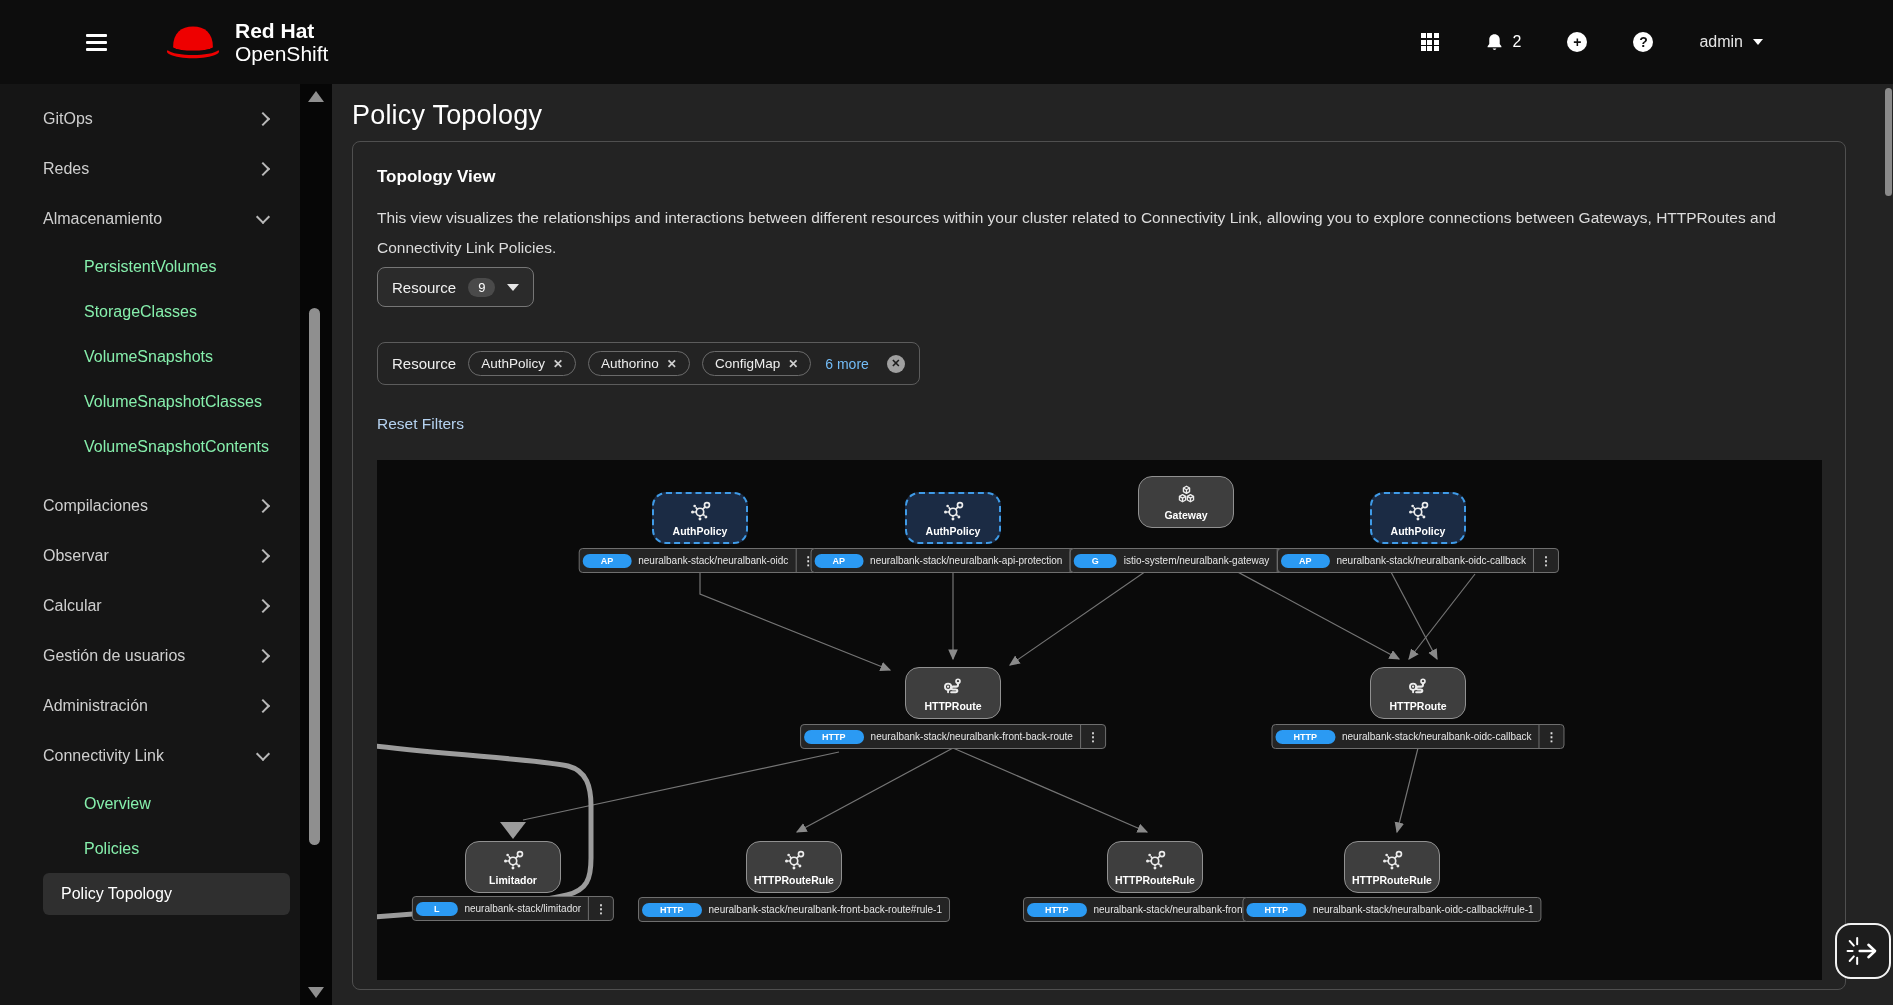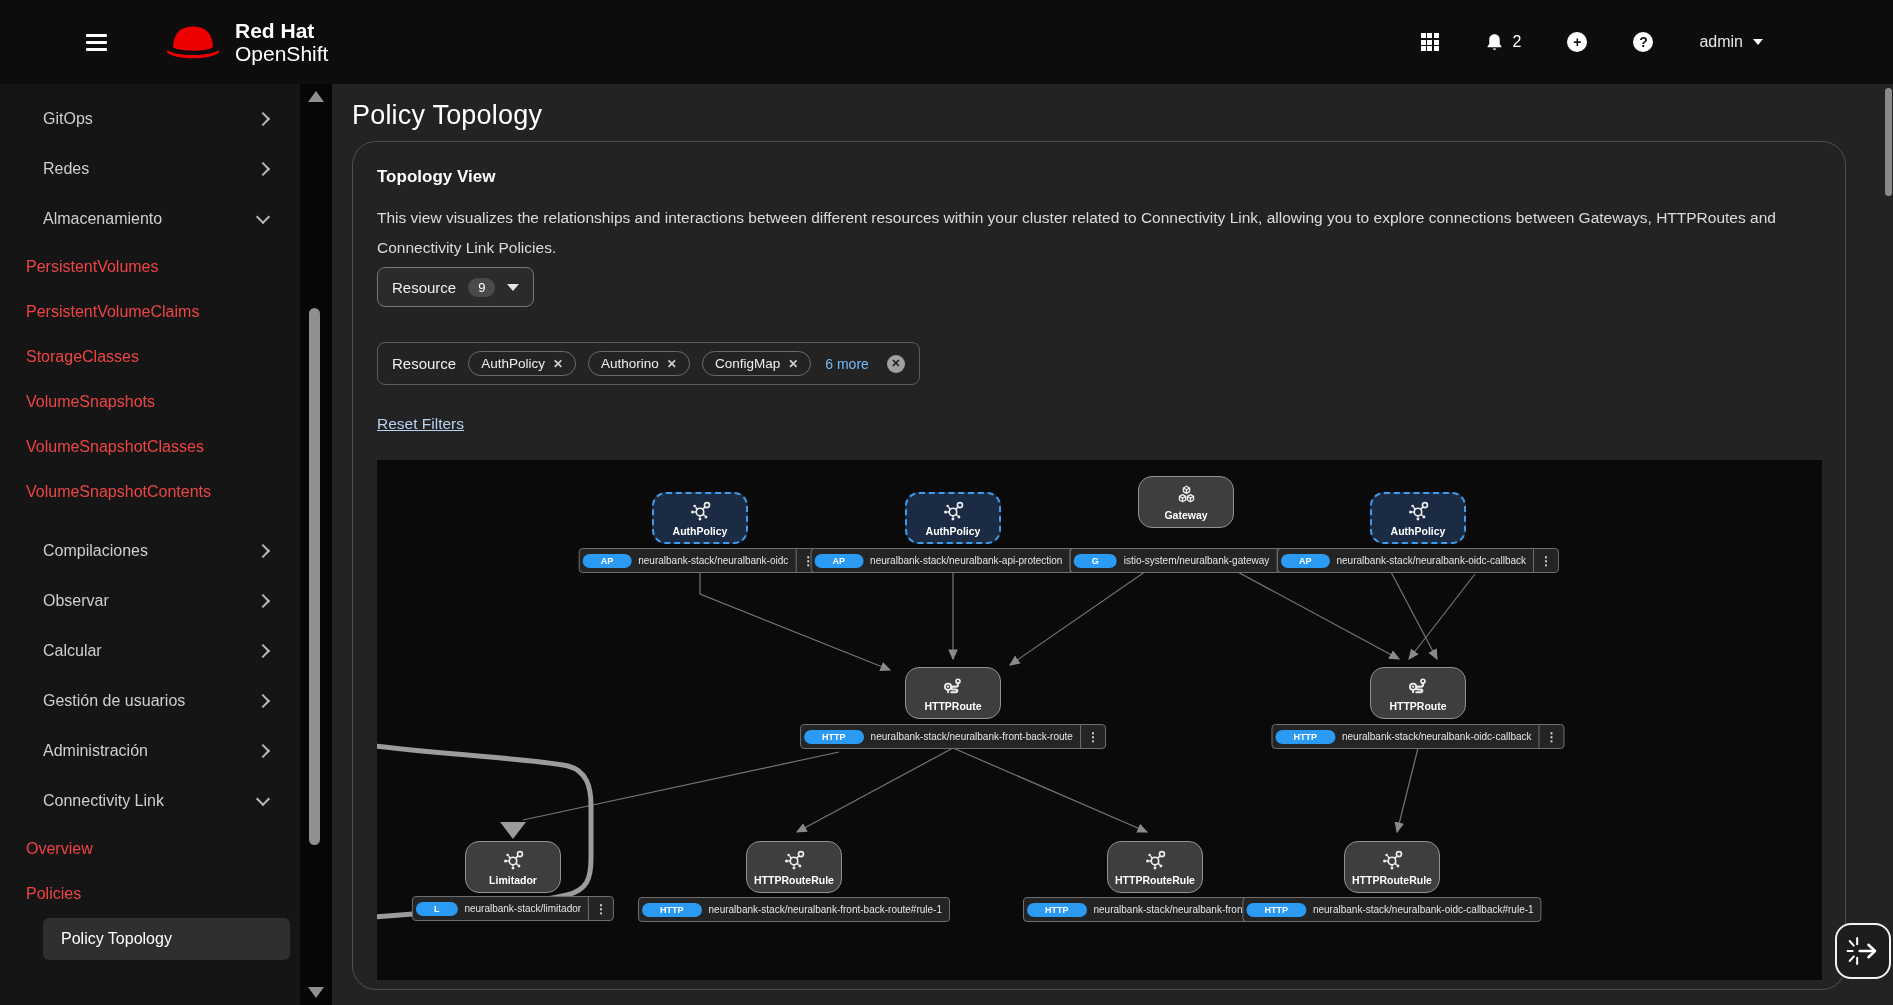--- a/index.html
+++ b/index.html
@@ -22,52 +22,52 @@
   .grid-icon i{background:#fff;}
   .bell-wrap{display:flex;align-items:center;gap:9px;color:#fff;font-size:16px;}
   .circle-glyph{width:20px;height:20px;border-radius:50%;background:#fff;color:#101010;
             display:flex;align-items:center;justify-content:center;font-weight:bold;font-size:14px;line-height:1;}
   .user{display:flex;align-items:center;gap:10px;color:#e5e5e5;font-size:16px;cursor:pointer;}
   .caret-down{width:0;height:0;border-left:5px solid transparent;border-right:5px solid transparent;border-top:6px solid #fff;}
   
   .sidebar{position:absolute;top:84px;left:0;width:300px;bottom:0;background:#151515;padding-top:10px;box-sizing:border-box;z-index:20;}
   .nav-item{display:flex;align-items:center;justify-content:space-between;color:#cfcfcf;font-size:16px;
             padding:0 32px 0 43px;height:50px;cursor:pointer;}
-  .nav-item.sub{padding-left:26px;height:45px;color:#ef4444;}
+  .nav-item.sub{padding-left:84px;height:45px;color:#86efac;}
   .nav-item.selected{height:42px;margin:2px 10px 0 43px;padding:0 18px;border-radius:6px;background:#2f2f2f;color:#fff;}
   .chev{width:8px;height:8px;border-right:2px solid #b9b9b9;border-bottom:2px solid #b9b9b9;flex:none;}
   .chev.r{transform:rotate(-45deg);}
   .chev.d{transform:rotate(45deg);margin-top:-4px;}
   .group-gap{height:12px;}
   
   .gutter{position:absolute;left:300px;top:84px;width:32px;bottom:0;background:#060606;z-index:20;}
   .tri-up{position:absolute;top:7px;left:8px;width:0;height:0;border-left:8px solid transparent;border-right:8px solid transparent;border-bottom:11px solid #8f8f8f;cursor:pointer;}
   .tri-down{position:absolute;bottom:7px;left:8px;width:0;height:0;border-left:8px solid transparent;border-right:8px solid transparent;border-top:11px solid #8f8f8f;cursor:pointer;}
   .g-thumb{position:absolute;top:224px;left:9px;width:11px;height:537px;background:#8f8f8f;border-radius:6px;cursor:pointer;}
   .right-thumb{position:absolute;right:1px;top:88px;width:7px;height:108px;background:#8a8a8a;border-radius:4px;z-index:40;cursor:pointer;}
   
   .content{position:absolute;left:332px;top:84px;right:0;bottom:0;background:#232323;}
   .page-title{margin:16px 0 0 20px;color:#fff;font-size:27px;font-weight:500;letter-spacing:.2px;}
-  .card{position:absolute;left:20px;top:57px;width:1494px;height:849px;border:1px solid #4f4f4f;border-radius:24px;
+  .card{position:absolute;left:20px;top:57px;width:1494px;height:849px;border:1px solid #4f4f4f;border-radius:8px;
         box-sizing:border-box;padding:25px 24px;}
   .card-title{margin:0 0 16px;color:#fff;font-size:17px;font-weight:bold;}
   .desc{margin:0 0 4px;color:#dcdcdc;font-size:15.5px;line-height:30px;max-width:1450px;}
   .dropdown{display:inline-flex;align-items:center;gap:12px;border:1px solid #767676;border-radius:8px;
         padding:0 14px;height:38px;color:#f0f0f0;font-size:15px;margin-bottom:35px;background:#2b2b2b;cursor:pointer;}
   .badge-count{background:#4a4a4a;border-radius:10px;padding:2px 10px;font-size:13px;color:#fff;}
   .dd-caret{width:0;height:0;border-left:6px solid transparent;border-right:6px solid transparent;border-top:7px solid #e6e6e6;}
   .filter-group{display:flex;align-items:center;gap:12px;border:1px solid #5c5c5c;border-radius:8px;
         padding:8px 14px;width:fit-content;color:#eee;font-size:15px;margin-bottom:30px;}
   .chip{display:inline-flex;align-items:center;gap:8px;border:1px solid #6a6a6a;border-radius:999px;
         padding:4px 12px;font-size:13.5px;color:#eee;cursor:pointer;}
   .chip .x{color:#cfcfcf;font-size:12px;font-weight:bold;cursor:pointer;}
   .more-link{color:#73bcf7;font-size:14px;margin:0 2px;cursor:pointer;text-decoration:none;}
   .clear-all{width:18px;height:18px;border-radius:50%;background:#a0a0a0;color:#1c1c1c;display:flex;
         align-items:center;justify-content:center;font-size:11px;font-weight:bold;cursor:pointer;margin-left:4px;}
-  .reset-link{display:inline-block;color:#b5d2f0;font-size:15.5px;text-decoration:underline;margin:0 0 27px;cursor:pointer;}
+  .reset-link{display:inline-block;color:#b5d2f0;font-size:15.5px;margin:0 0 27px;cursor:pointer;}
   
   .canvas{position:relative;width:1445px;height:520px;background:#0a0a0a;}
   .edges{position:absolute;left:0;top:0;}
   .node{position:absolute;width:96px;height:52px;border-radius:14px;display:flex;flex-direction:column;
         align-items:center;justify-content:center;gap:1px;box-sizing:border-box;cursor:pointer;}
   .node .t{font-size:10.5px;font-weight:bold;color:#fff;}
   .node.grey{background:#3e3e3e;border:1px solid #919191;}
   .node.policy{background:#1b2b44;border:2px dashed #3f9be8;}
   .node svg{width:25px;height:25px;}
   .nlabel{position:absolute;transform:translateX(-50%);display:inline-flex;align-items:center;height:23px;
@@ -199,23 +199,20 @@
       <span class="chev r"></span>
     </div>
     <div class="nav-item">
       <span>Almacenamiento</span>
       <span class="chev d"></span>
     </div>
     <div class="nav-item sub">
       <span>PersistentVolumes</span>
     </div>
     <div class="nav-item sub">
-      <span>PersistentVolumeClaims</span>
-    </div>
-    <div class="nav-item sub">
       <span>StorageClasses</span>
     </div>
     <div class="nav-item sub">
       <span>VolumeSnapshots</span>
     </div>
     <div class="nav-item sub">
       <span>VolumeSnapshotClasses</span>
     </div>
     <div class="nav-item sub">
       <span>VolumeSnapshotContents</span>

